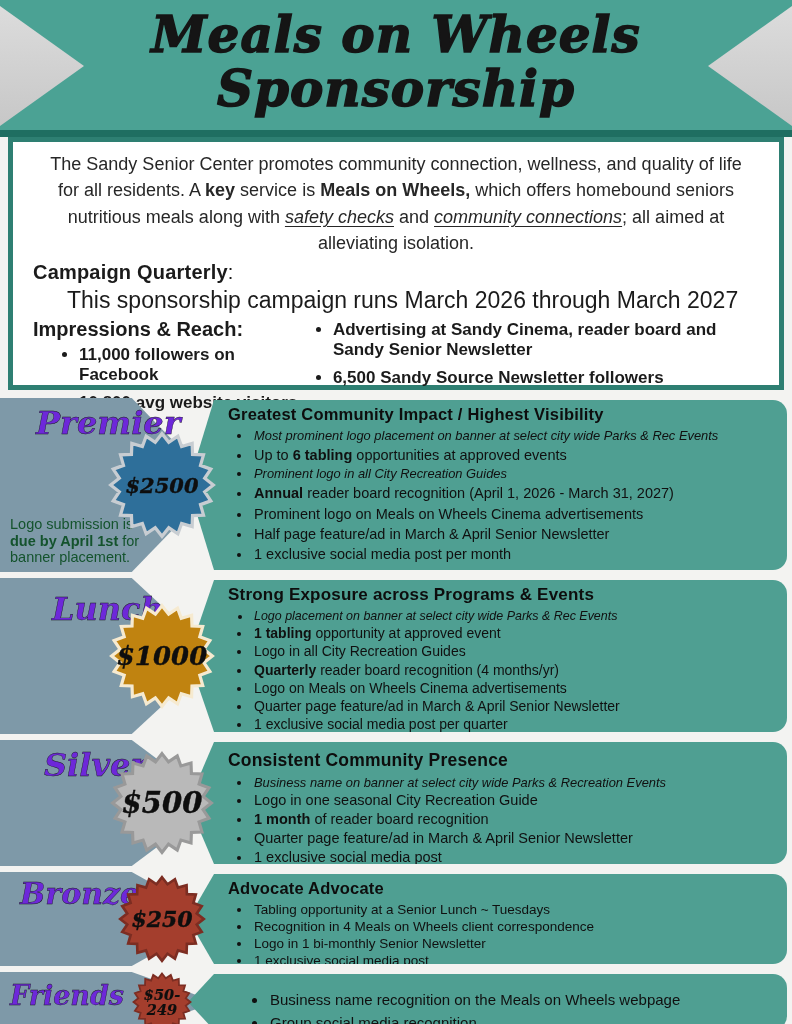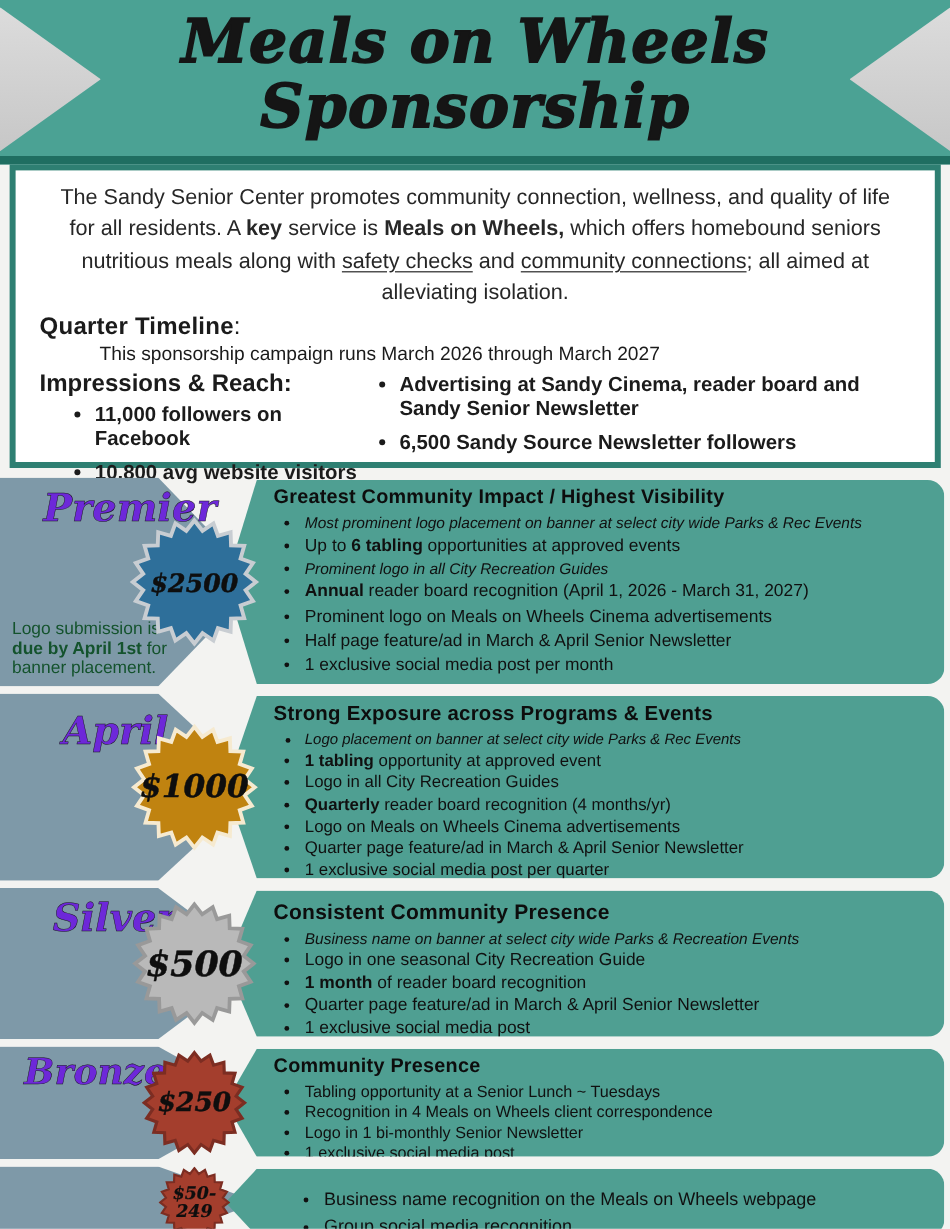--- a/index.html
+++ b/index.html
@@ -15,24 +15,24 @@
   .banner .notch.right{right:0;clip-path:polygon(100% 0,0 50%,100% 100%);}
   .banner .title{position:relative;text-align:center;padding-top:8px;
        font-family:"DejaVu Serif",serif;font-style:italic;font-weight:bold;
        font-size:50px;line-height:1.08;color:#151515;-webkit-text-stroke:1.5px #151515;
        letter-spacing:1px;}
 
   
   .infobox{box-sizing:border-box;margin:0 8px;height:253px;background:#ffffff;
        border:5px solid #2e7f72;padding:7px 14px 6px;}
   .intro{margin:2px 14px 4px;text-align:center;font-size:18px;line-height:1.47;color:#272727;}
-  .intro u{text-underline-offset:3px;}
+  .intro u{text-underline-offset:3px;font-style:italic;}
   .campaign-h{font-size:20px;margin:2px 0 0 6px;}
   .campaign-h b{letter-spacing:.2px;}
-  .campaign-t{font-size:16px;margin:3px 0 4px 56px;}
+  .campaign-t{font-size:23px;margin:3px 0 4px 40px;}
   .impr{display:flex;margin-left:6px;font-weight:bold;}
   .impr-left{width:370px;}
   .impr-h{font-size:20px;}
   ul.dots{margin:4px 0 0 0;padding-left:46px;font-size:17px;}
   ul.dots li{margin-bottom:8px;line-height:1.18;}
   .impr-right ul.dots{padding-left:24px;margin-top:2px;}
 
   
   .tiers{padding-top:8px;}
   .tier{position:relative;margin-bottom:6px;}
@@ -90,21 +90,21 @@
     <div class="notch left"></div>
     <div class="notch right"></div>
     <div class="title">
       <div>Meals on Wheels</div>
       <div>Sponsorship</div>
     </div>
   </header>
 
   <section class="infobox">
     <p class="intro">The Sandy Senior Center promotes community connection, wellness, and quality of life for all residents. A <b>key</b> service is <b>Meals on Wheels,</b> which offers homebound seniors nutritious meals along with <u>safety checks</u> and <u>community connections</u>; all aimed at alleviating isolation.</p>
-    <div class="campaign-h"><b>Quarter Timeline</b>:</div>
+    <div class="campaign-h"><b>Campaign Quarterly</b>:</div>
     <div class="campaign-t">This sponsorship campaign runs March 2026 through March 2027</div>
     <div class="impr">
       <div class="impr-left">
         <div class="impr-h"><b>Impressions &amp; Reach:</b></div>
         <ul class="dots">
             <li>11,000 followers on Facebook</li>
             <li>10,800 avg website visitors per wk</li>
           </ul>
       </div>
       <div class="impr-right">
@@ -137,21 +137,21 @@
       <div class="badge">
         <svg viewBox="0 0 100 100">
             <polygon class="burst" points="50.00,2.50 56.26,10.49 64.68,4.82 68.16,14.36 77.92,11.57 78.28,21.72 88.43,22.08 85.64,31.84 95.18,35.32 89.51,43.74 97.50,50.00 89.51,56.26 95.18,64.68 85.64,68.16 88.43,77.92 78.28,78.28 77.92,88.43 68.16,85.64 64.68,95.18 56.26,89.51 50.00,97.50 43.74,89.51 35.32,95.18 31.84,85.64 22.08,88.43 21.72,78.28 11.57,77.92 14.36,68.16 4.82,64.68 10.49,56.26 2.50,50.00 10.49,43.74 4.82,35.32 14.36,31.84 11.57,22.08 21.72,21.72 22.08,11.57 31.84,14.36 35.32,4.82 43.74,10.49" fill="#2e6f9a" stroke="#c8cdd2" stroke-width="3"></polygon>
           </svg>
         <span class="price">$2500</span>
       </div>
     </section>
 
     <section class="tier t1">
       <div class="slate"></div>
-      <div class="tname">April</div>
+      <div class="tname">Lunch</div>
 
       <div class="panel">
         <div class="phead">Strong Exposure across  Programs &amp; Events</div>
         <ul class="plist">
             <li class="small">Logo placement on banner at select city wide Parks &amp; Rec Events</li>
             <li><b>1 tabling</b> opportunity at approved event</li>
             <li>Logo in all City Recreation Guides</li>
             <li><b>Quarterly</b> reader board recognition (4 months/yr)</li>
             <li>Logo on Meals on Wheels Cinema advertisements</li>
             <li>Quarter page feature/ad in March &amp; April Senior Newsletter</li>
@@ -186,38 +186,39 @@
           </svg>
         <span class="price">$500</span>
       </div>
     </section>
 
     <section class="tier t3">
       <div class="slate"></div>
       <div class="tname">Bronze</div>
 
       <div class="panel">
-        <div class="phead">Community Presence</div>
+        <div class="phead">Advocate Advocate</div>
         <ul class="plist">
             <li>Tabling opportunity at a Senior Lunch ~ Tuesdays</li>
             <li>Recognition in 4 Meals on Wheels client correspondence</li>
             <li>Logo in 1 bi-monthly Senior Newsletter</li>
             <li>1 exclusive social media post</li>
           </ul>
       </div>
       <div class="badge">
         <svg viewBox="0 0 100 100">
             <polygon class="burst" points="50.00,2.50 56.26,10.49 64.68,4.82 68.16,14.36 77.92,11.57 78.28,21.72 88.43,22.08 85.64,31.84 95.18,35.32 89.51,43.74 97.50,50.00 89.51,56.26 95.18,64.68 85.64,68.16 88.43,77.92 78.28,78.28 77.92,88.43 68.16,85.64 64.68,95.18 56.26,89.51 50.00,97.50 43.74,89.51 35.32,95.18 31.84,85.64 22.08,88.43 21.72,78.28 11.57,77.92 14.36,68.16 4.82,64.68 10.49,56.26 2.50,50.00 10.49,43.74 4.82,35.32 14.36,31.84 11.57,22.08 21.72,21.72 22.08,11.57 31.84,14.36 35.32,4.82 43.74,10.49" fill="#a43e2d" stroke="#7c2d22" stroke-width="3"></polygon>
           </svg>
         <span class="price">$250</span>
       </div>
     </section>
 
     <section class="tier t4">
       <div class="slate"></div>
+      <div class="tname">Friends</div>
 
       <div class="panel">
 
         <ul class="plist">
             <li>Business name recognition on the Meals on Wheels webpage</li>
             <li>Group social media recognition</li>
           </ul>
       </div>
       <div class="badge">
         <svg viewBox="0 0 100 100">

